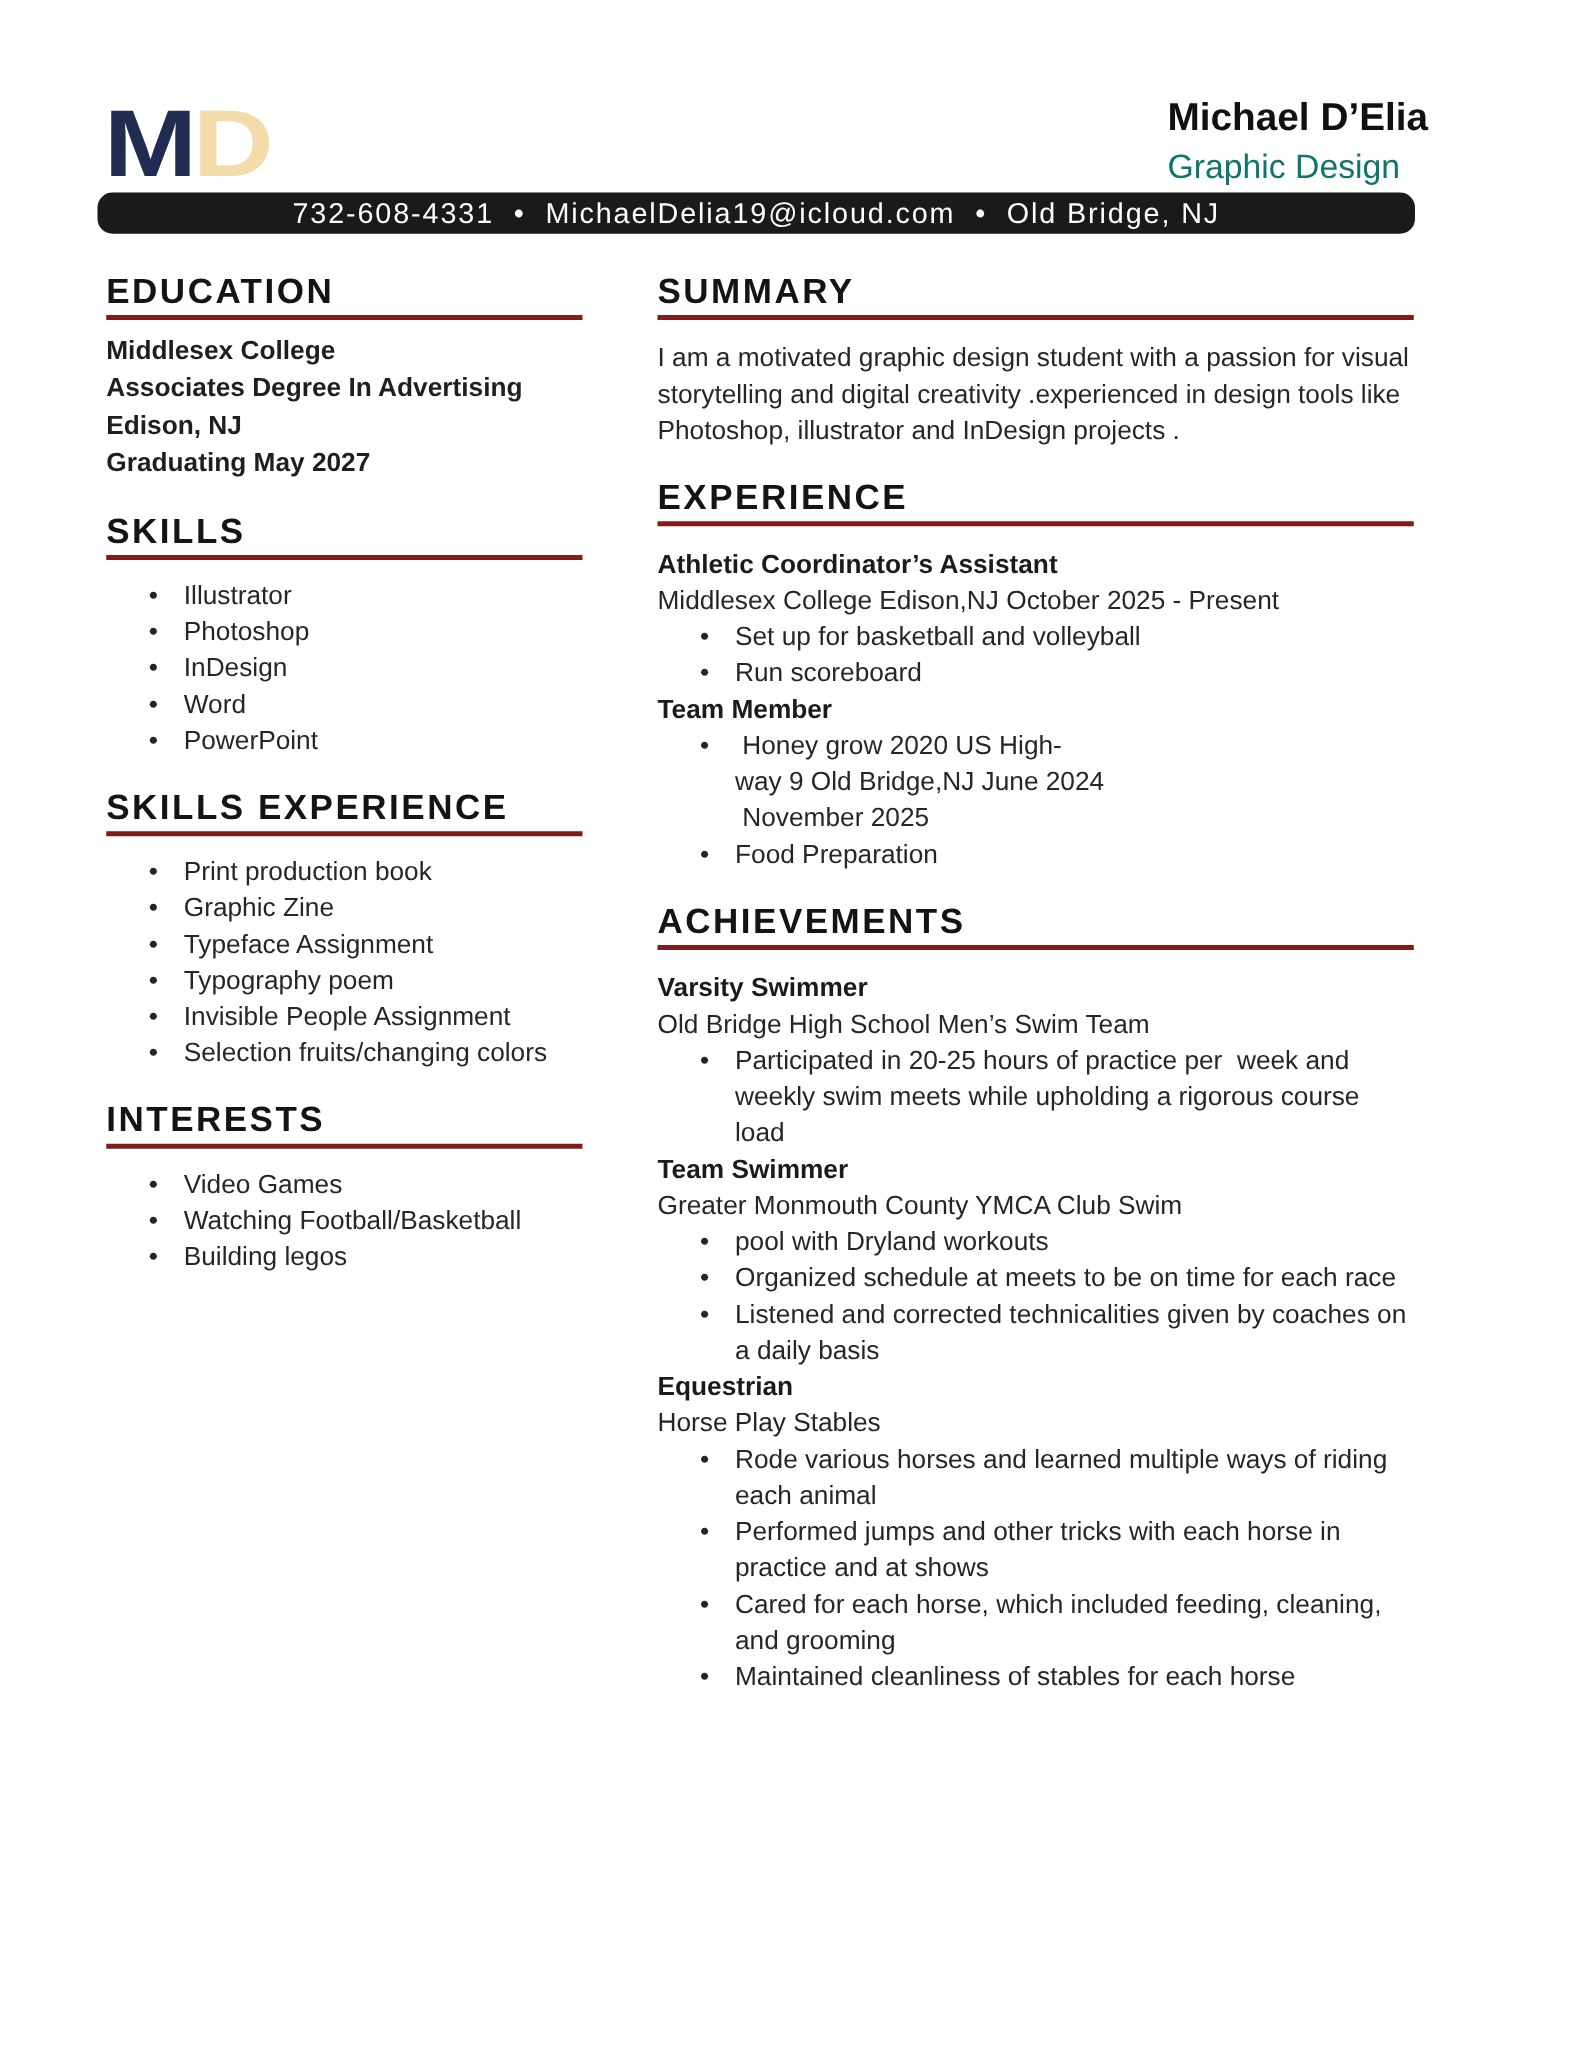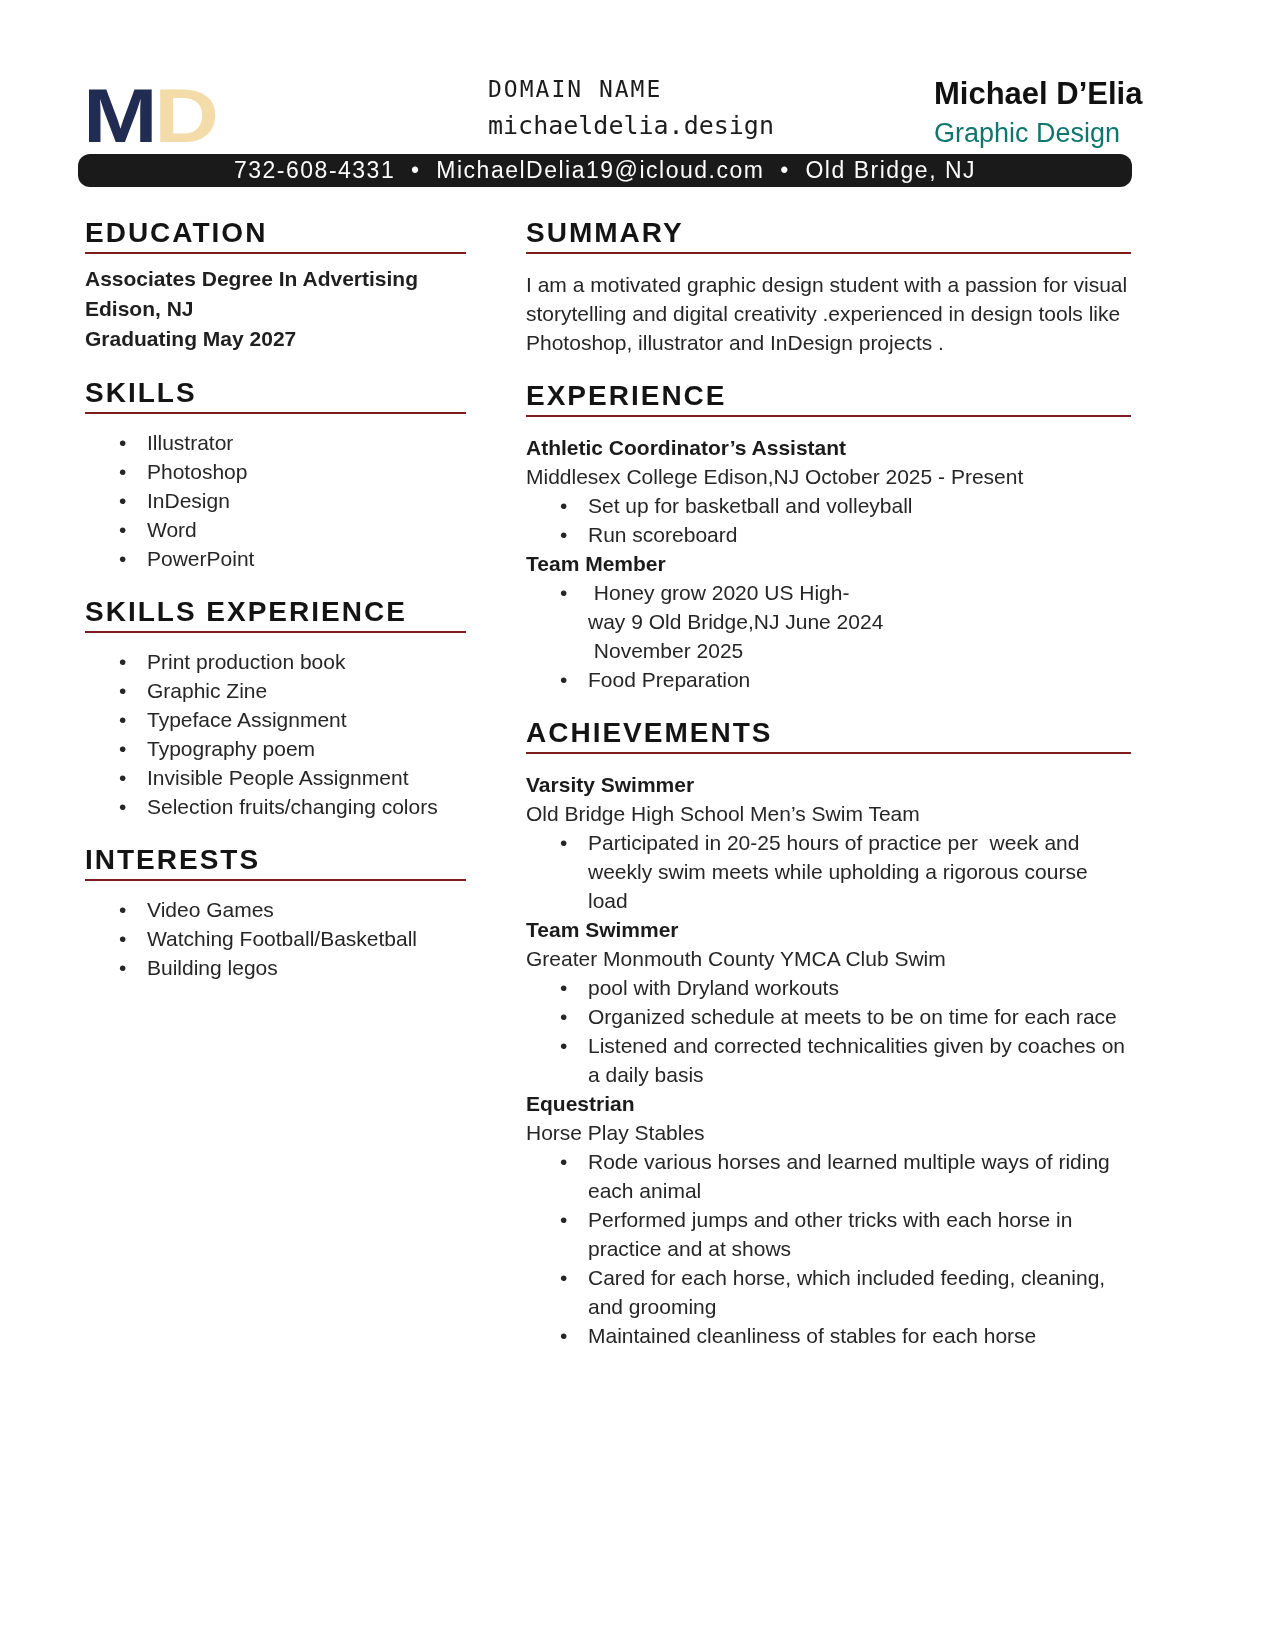--- a/index.html
+++ b/index.html
@@ -54,21 +54,21 @@
     display: flex; gap: 60px;
   }
   .col-left  { width: 381px; flex: none; }
   .col-right { flex: 1; min-width: 0; }
 
   h2.sec {
     margin: 0 0 10px 0;
     font-size: 28px; line-height: 30px;
     font-weight: bold; letter-spacing: 2px;
     color: #141414;
-    border-bottom: 2px solid #7f1d1d;
+    border-bottom: 4px solid #7f1d1d;
     padding-bottom: 4px;
   }
   section + section h2.sec { margin-top: 24px; }
   .col-left section + section h2.sec { }
 
   .edu-line { font-size: 21px; line-height: 30px; font-weight: bold; color: #1f1f1f; }
 
   ul.bullets { list-style: none; margin: 14px 0 0 0; padding: 0; }
   ul.bullets.tight { margin-top: 0; }
   ul.bullets li {
@@ -91,40 +91,37 @@
 </style>
 </head>
 <body>
 
 <div class="page">
 
   <div class="logo">
     <span class="logo-m">M</span><span class="logo-d">D</span>
   </div>
 
-  <div class="domain">
-    <div class="domain-label">DOMAIN NAME</div>
-    <div class="domain-value">michaeldelia.design</div>
-  </div>
 
   <div class="identity">
     <div class="identity-name">Michael D’Elia</div>
     <div class="identity-role">Graphic Design</div>
   </div>
 
   <div class="contact-bar">
     <span>732-608-4331  •  MichaelDelia19@icloud.com  •  Old Bridge, NJ</span>
   </div>
 
   <div class="columns">
 
     <div class="col-left">
 
       <section>
         <h2 class="sec">EDUCATION</h2>
+        <div class="edu-line">Middlesex College</div>
         <div class="edu-line">Associates Degree In Advertising</div>
         <div class="edu-line">Edison, NJ</div>
         <div class="edu-line">Graduating May 2027</div>
       </section>
 
       <section>
         <h2 class="sec">SKILLS</h2>
         <ul class="bullets">
           <li>Illustrator</li>
           <li>Photoshop</li>

